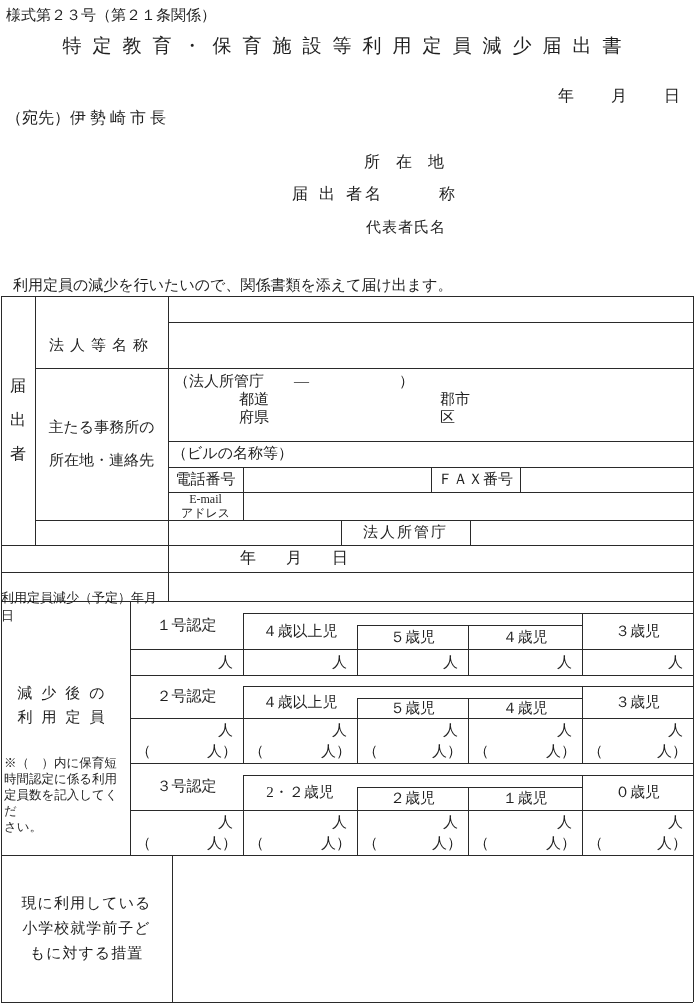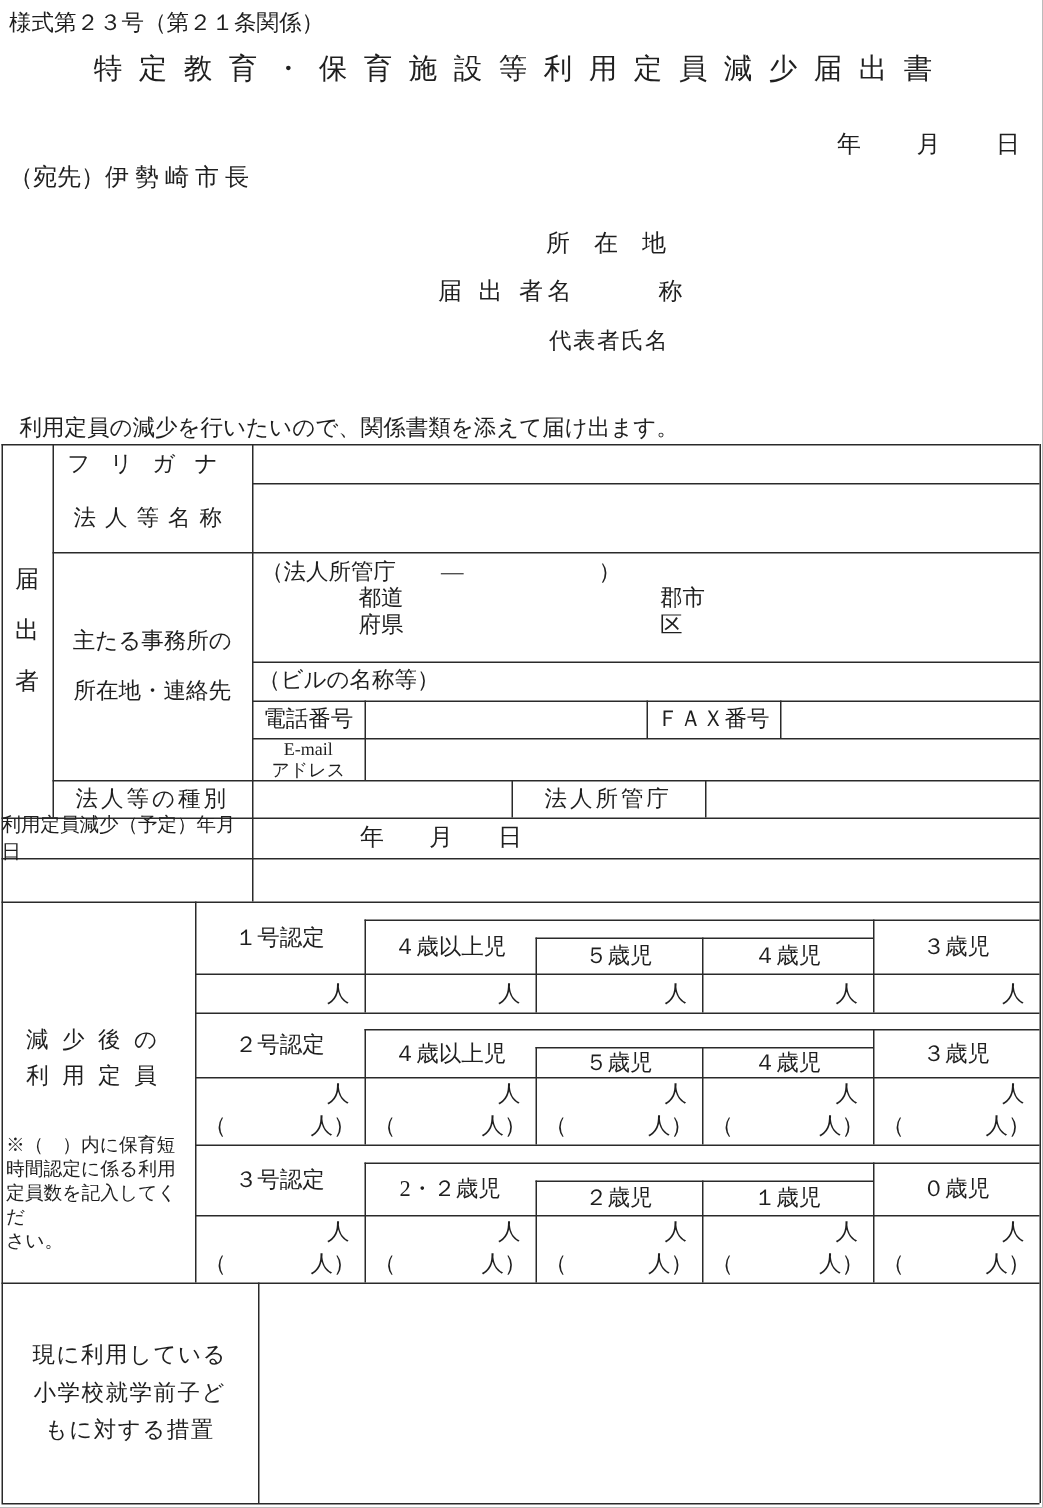--- a/index.html
+++ b/index.html
@@ -9,21 +9,21 @@
     background:#ffffff;
     font-family:"Liberation Serif","DejaVu Serif",serif;
     color:#1f1f1f;
     overflow:hidden;
   }
   .abs{position:absolute;}
   .hl{position:absolute;height:1px;background:#2a2a2a;}
   .vl{position:absolute;width:1px;background:#2a2a2a;}
   .cell{position:absolute;display:flex;align-items:center;justify-content:center;box-sizing:border-box;}
   .col{flex-direction:column;}
-  .fs13{font-size:13px;}
+  .fs13{font-size:13px;margin-top:48px;}
   .fs15{font-size:15px;}
   .fs16{font-size:16px;}
   .right{justify-content:flex-end;}
   .unit-cell{font-size:15px;padding-right:10px;}
   .paren-cell{flex-direction:column;align-items:stretch;justify-content:center;font-size:15px;line-height:21px;padding:0 6px;}
   .paren-cell .u-line{text-align:right;padding-right:4px;}
   .paren-cell .p-line{display:flex;justify-content:space-between;}
   .title{
     left:0;top:33px;width:695px;
     text-align:center;font-size:19px;letter-spacing:11px;
@@ -119,21 +119,20 @@
   <div class="vl" style="left:468px;top:787px;height:68px;"></div>
   <div class="vl" style="left:582px;top:775px;height:80px;"></div>
   <div class="vl" style="left:172px;top:855px;height:147px;"></div>
 
   <div class="cell vert-label" style="left:1px;top:296px;width:34px;height:249px;">
     <span>届</span>
     <span>出</span>
     <span>者</span>
   </div>
 
-  <div class="cell fs15 ls13" style="left:35px;top:296px;width:133px;height:26px;">フリガナ</div>
   <div class="cell fs15 ls6" style="left:35px;top:322px;width:133px;height:46px;">法人等名称</div>
 
   <div class="cell col fs15" style="left:35px;top:368px;width:133px;height:152px;gap:14px;">
     <span>主たる事務所の</span>
     <span>所在地・連絡先</span>
   </div>
 
   <div class="abs fs15" style="left:174px;top:372px;">（法人所管庁　　―　　　　　　）</div>
   <div class="abs fs15" style="left:239px;top:390px;line-height:18px;">
     <div>都道</div>
@@ -147,21 +146,20 @@
   <div class="abs fs15" style="left:172px;top:444px;text-align:right;">（ビルの名称等）</div>
 
   <div class="cell fs15" style="left:168px;top:467px;width:75px;height:25px;">電話番号</div>
   <div class="cell fs15" style="left:431px;top:467px;width:89px;height:25px;">ＦＡＸ番号</div>
 
   <div class="cell col" style="left:168px;top:492px;width:75px;height:28px;">
     <span class="email-en">E-mail</span>
     <span class="email-ja">アドレス</span>
   </div>
 
-  <div class="cell fs15 ls2" style="left:35px;top:520px;width:133px;height:25px;">法人等の種別</div>
   <div class="cell fs15 ls2" style="left:341px;top:520px;width:129px;height:25px;">法人所管庁</div>
 
   <div class="cell fs13" style="left:1px;top:545px;width:167px;height:27px;">利用定員減少（予定）年月日</div>
   <div class="abs date-flex fs16" style="left:240px;top:545px;width:108px;height:27px;">
     <span>年</span>
     <span>月</span>
     <span>日</span>
   </div>
 
 

